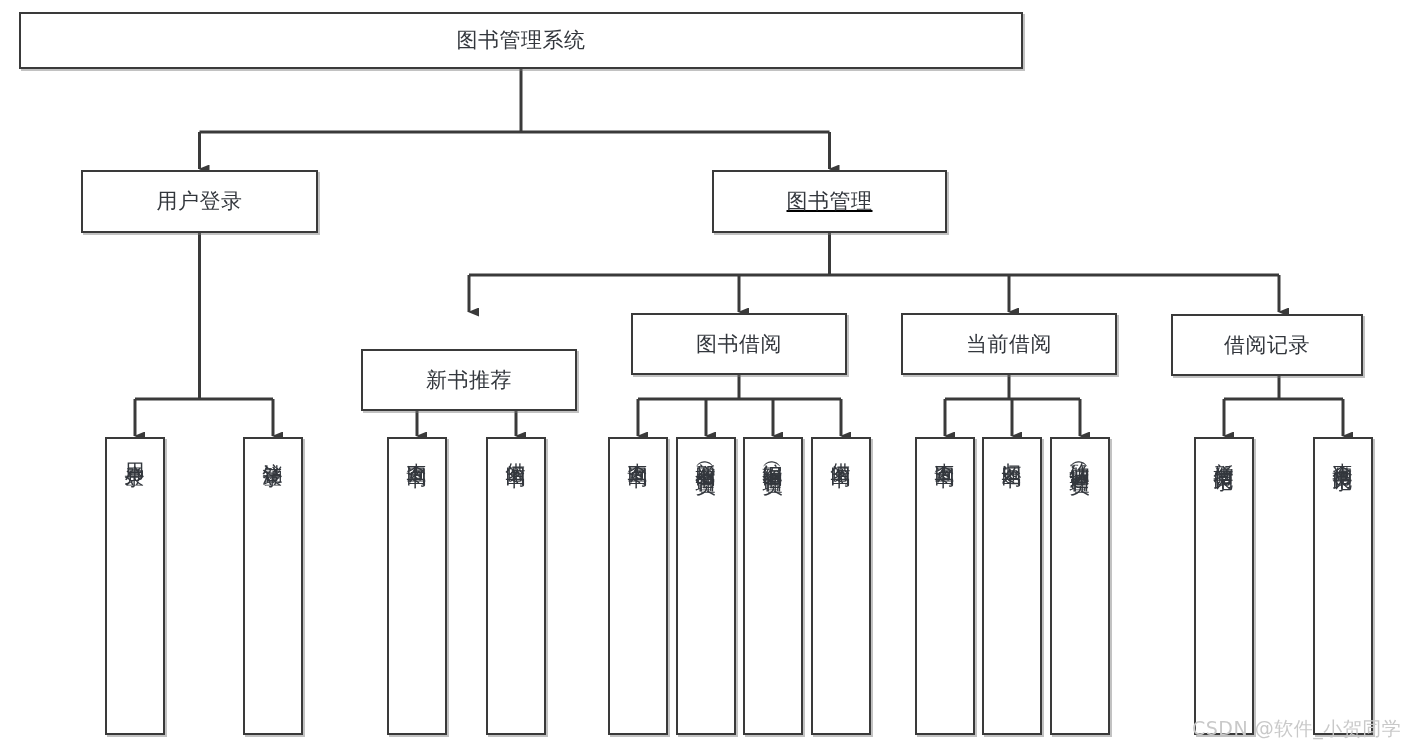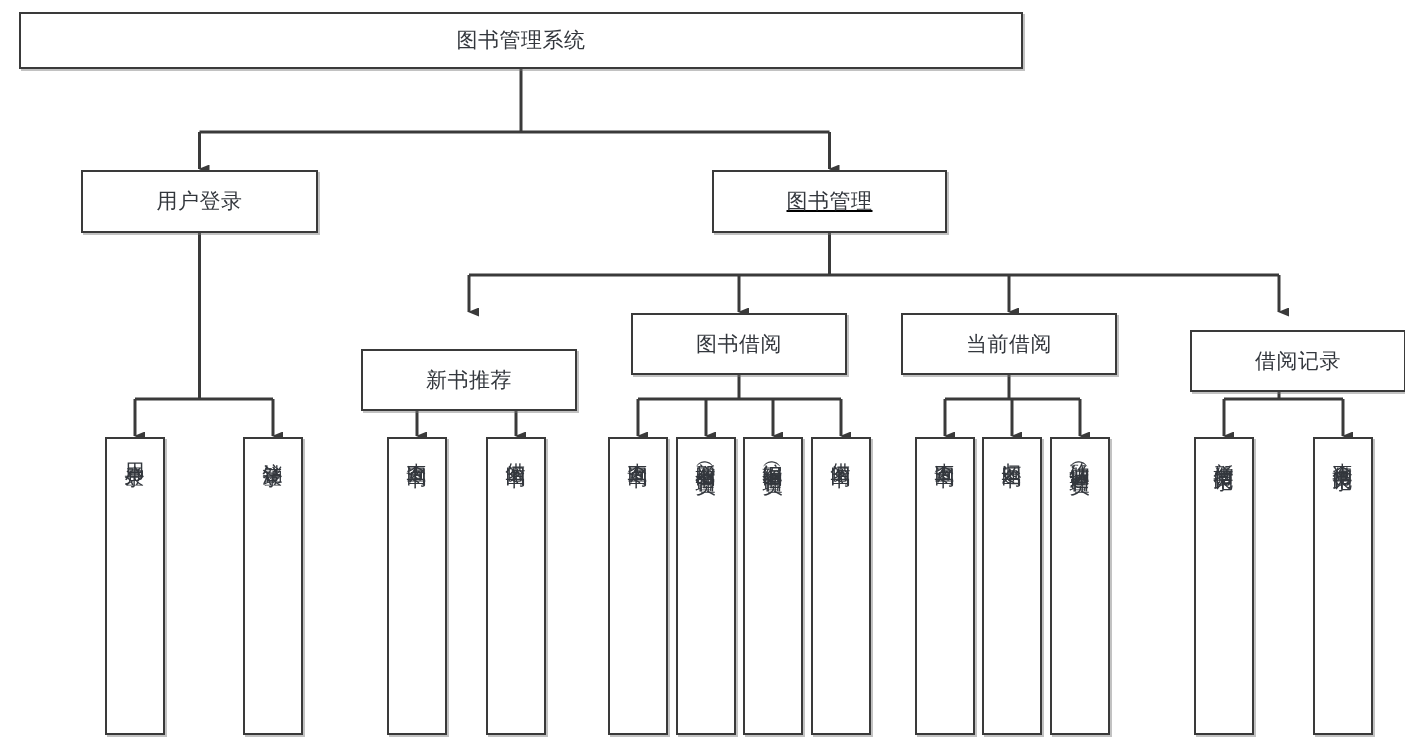--- a/index.html
+++ b/index.html
@@ -129,21 +129,21 @@
       </div>
       <div class="node-box" style="left: 361px; top: 313px; width: 216px; height: 62px; margin-top: 36px;">
         <span class="node-label">新书推荐</span>
       </div>
       <div class="node-box" style="left: 631px; top: 313px; width: 216px; height: 62px;">
         <span class="node-label">图书借阅</span>
       </div>
       <div class="node-box" style="left: 901px; top: 313px; width: 216px; height: 62px;">
         <span class="node-label">当前借阅</span>
       </div>
-      <div class="node-box" style="left: 1171px; top: 330px; width: 216px; height: 62px; margin-left: 19px;">
+      <div class="node-box" style="left: 1171px; top: 314px; width: 192px; height: 62px;">
         <span class="node-label">借阅记录</span>
       </div>
       <div class="node-box vertical" style="left: 105px; top: 437px; width: 60px; height: 298px;">
         <span class="node-label">用户登录</span>
       </div>
       <div class="node-box vertical" style="left: 243px; top: 437px; width: 60px; height: 298px;">
         <span class="node-label">注销登录</span>
       </div>
       <div class="node-box vertical" style="left: 387px; top: 437px; width: 60px; height: 298px;">
         <span class="node-label">查询图书</span>
@@ -173,14 +173,15 @@
         <span class="node-label">确认归还（管理员）</span>
       </div>
       <div class="node-box vertical" style="left: 1194px; top: 437px; width: 60px; height: 298px;">
         <span class="node-label">新增借阅记录</span>
       </div>
       <div class="node-box vertical" style="left: 1313px; top: 437px; width: 60px; height: 298px;">
         <span class="node-label">查询借阅记录</span>
       </div>
     </div>
 
+  <div class="watermark" style="left: 1192px; top: 716px; color: rgb(201, 201, 201);">CSDN @软件_小贺同学</div>
 
 </div>
 
 </body></html>

